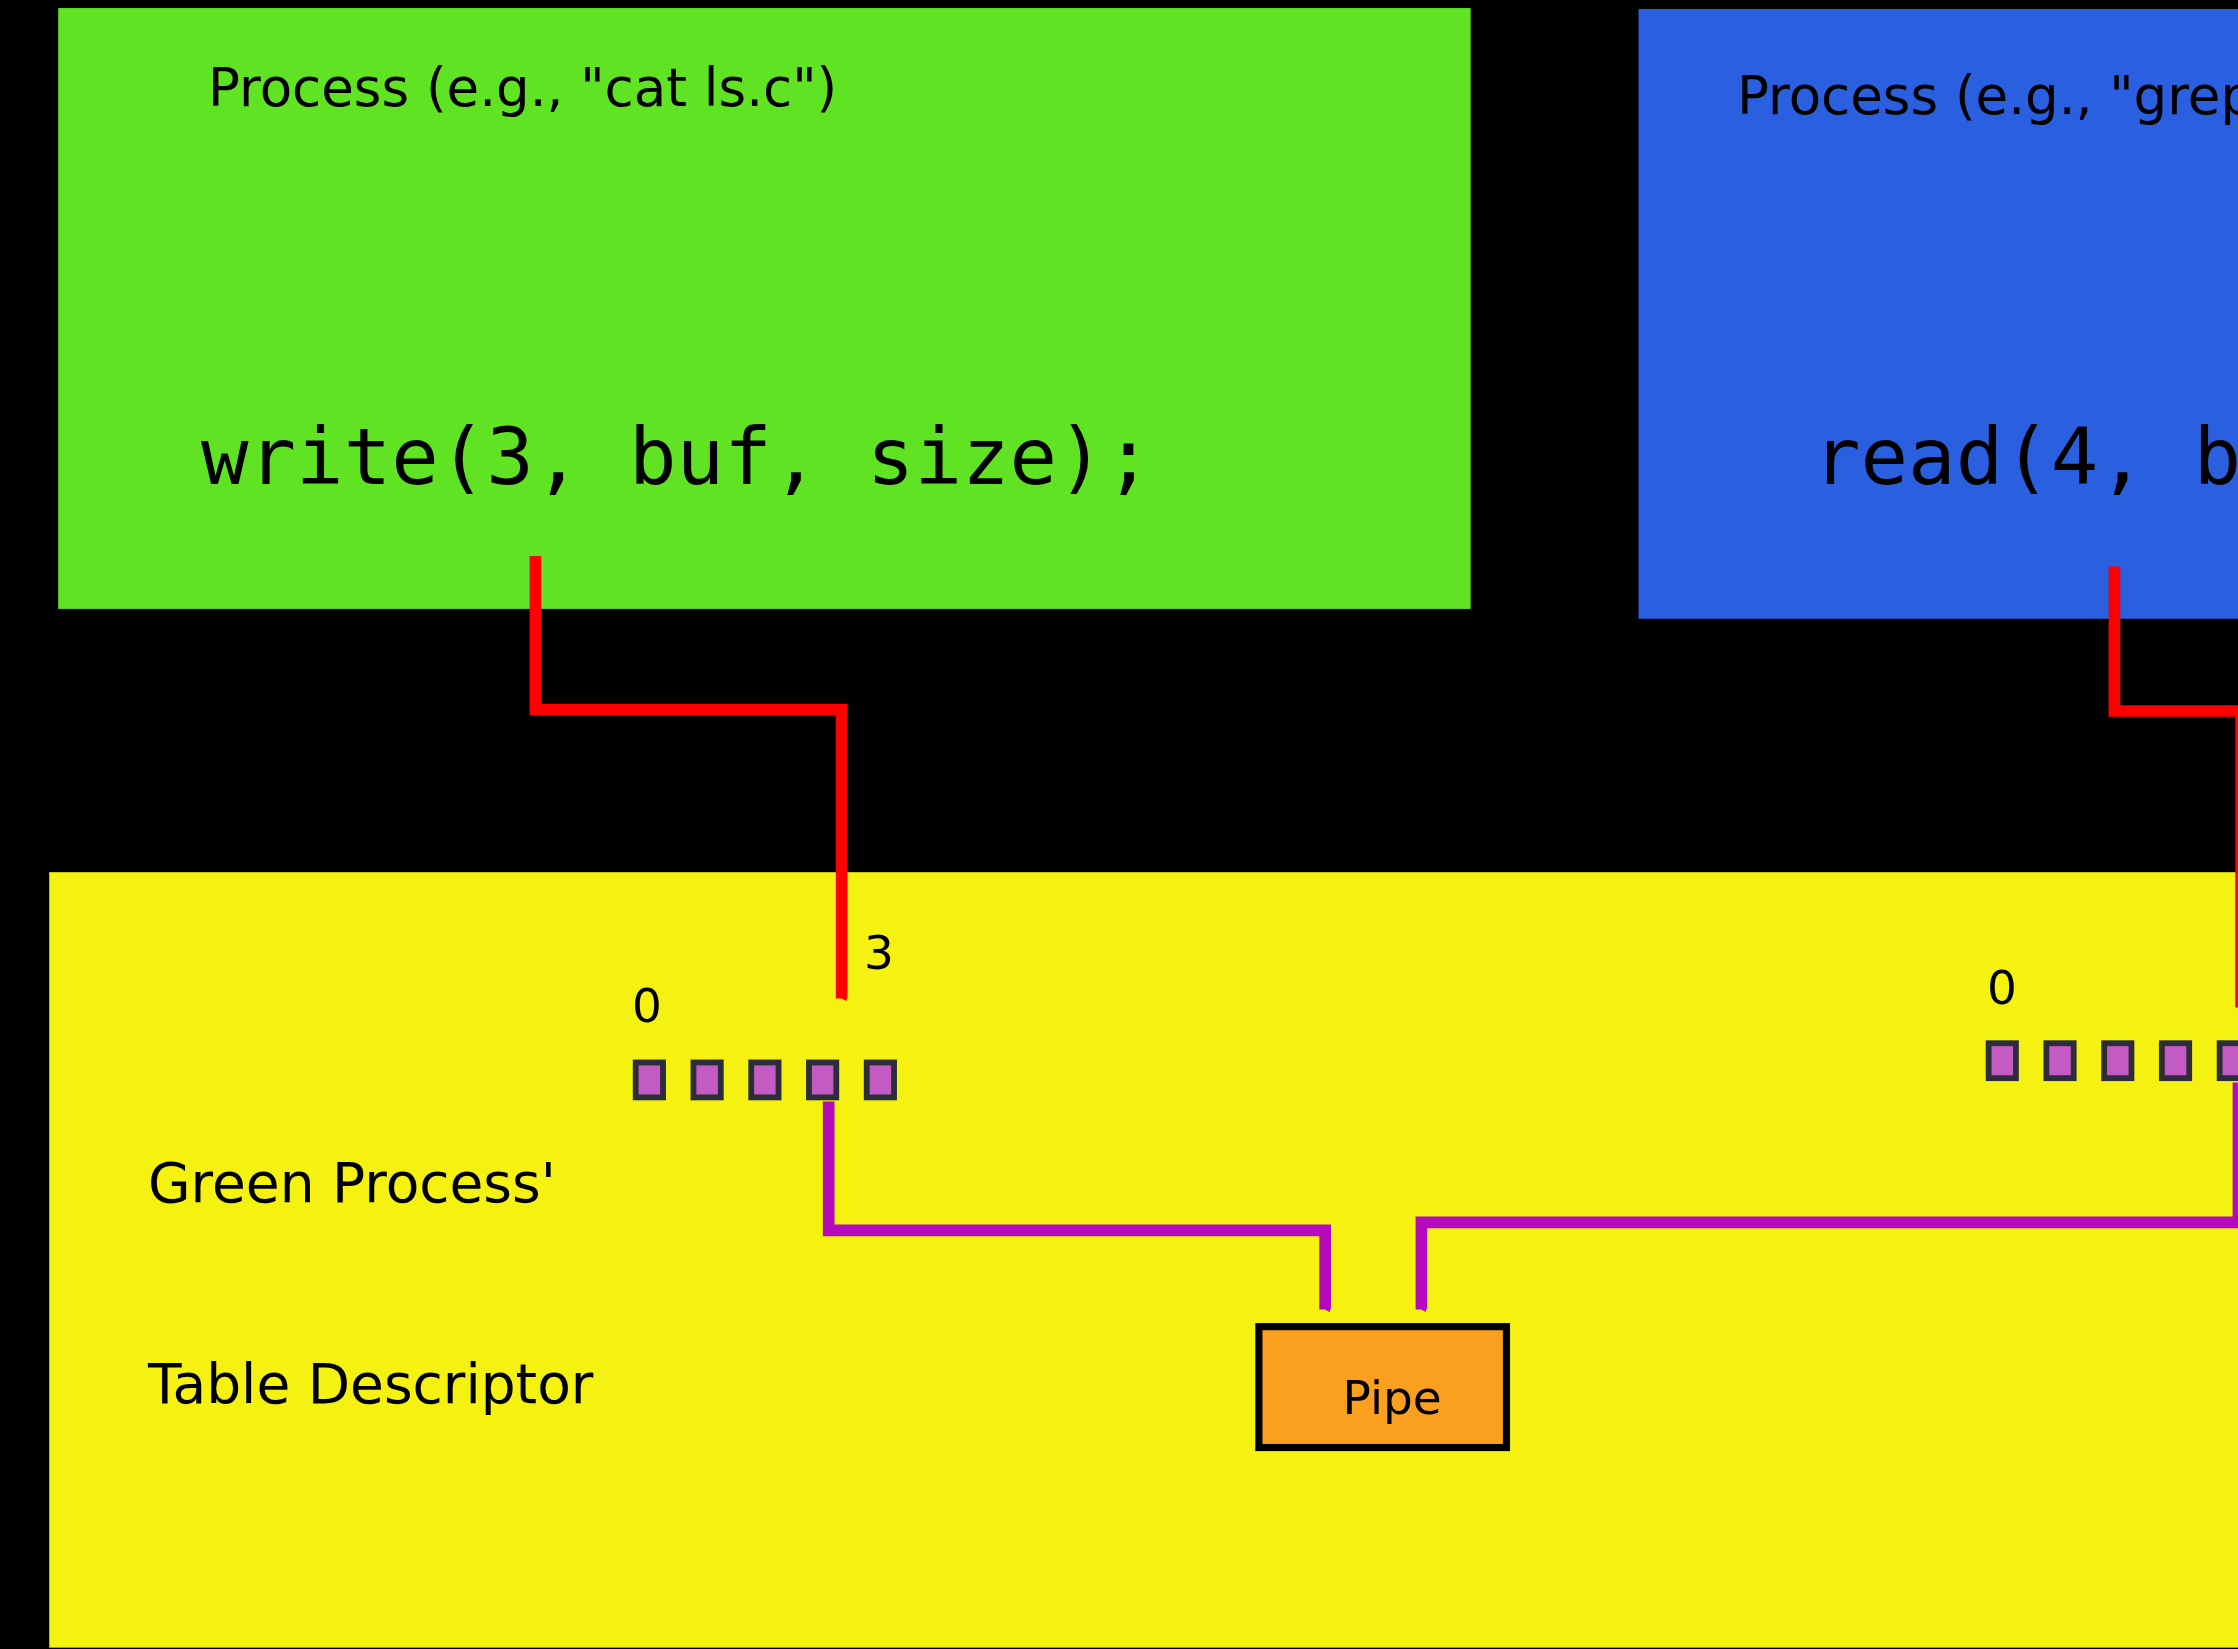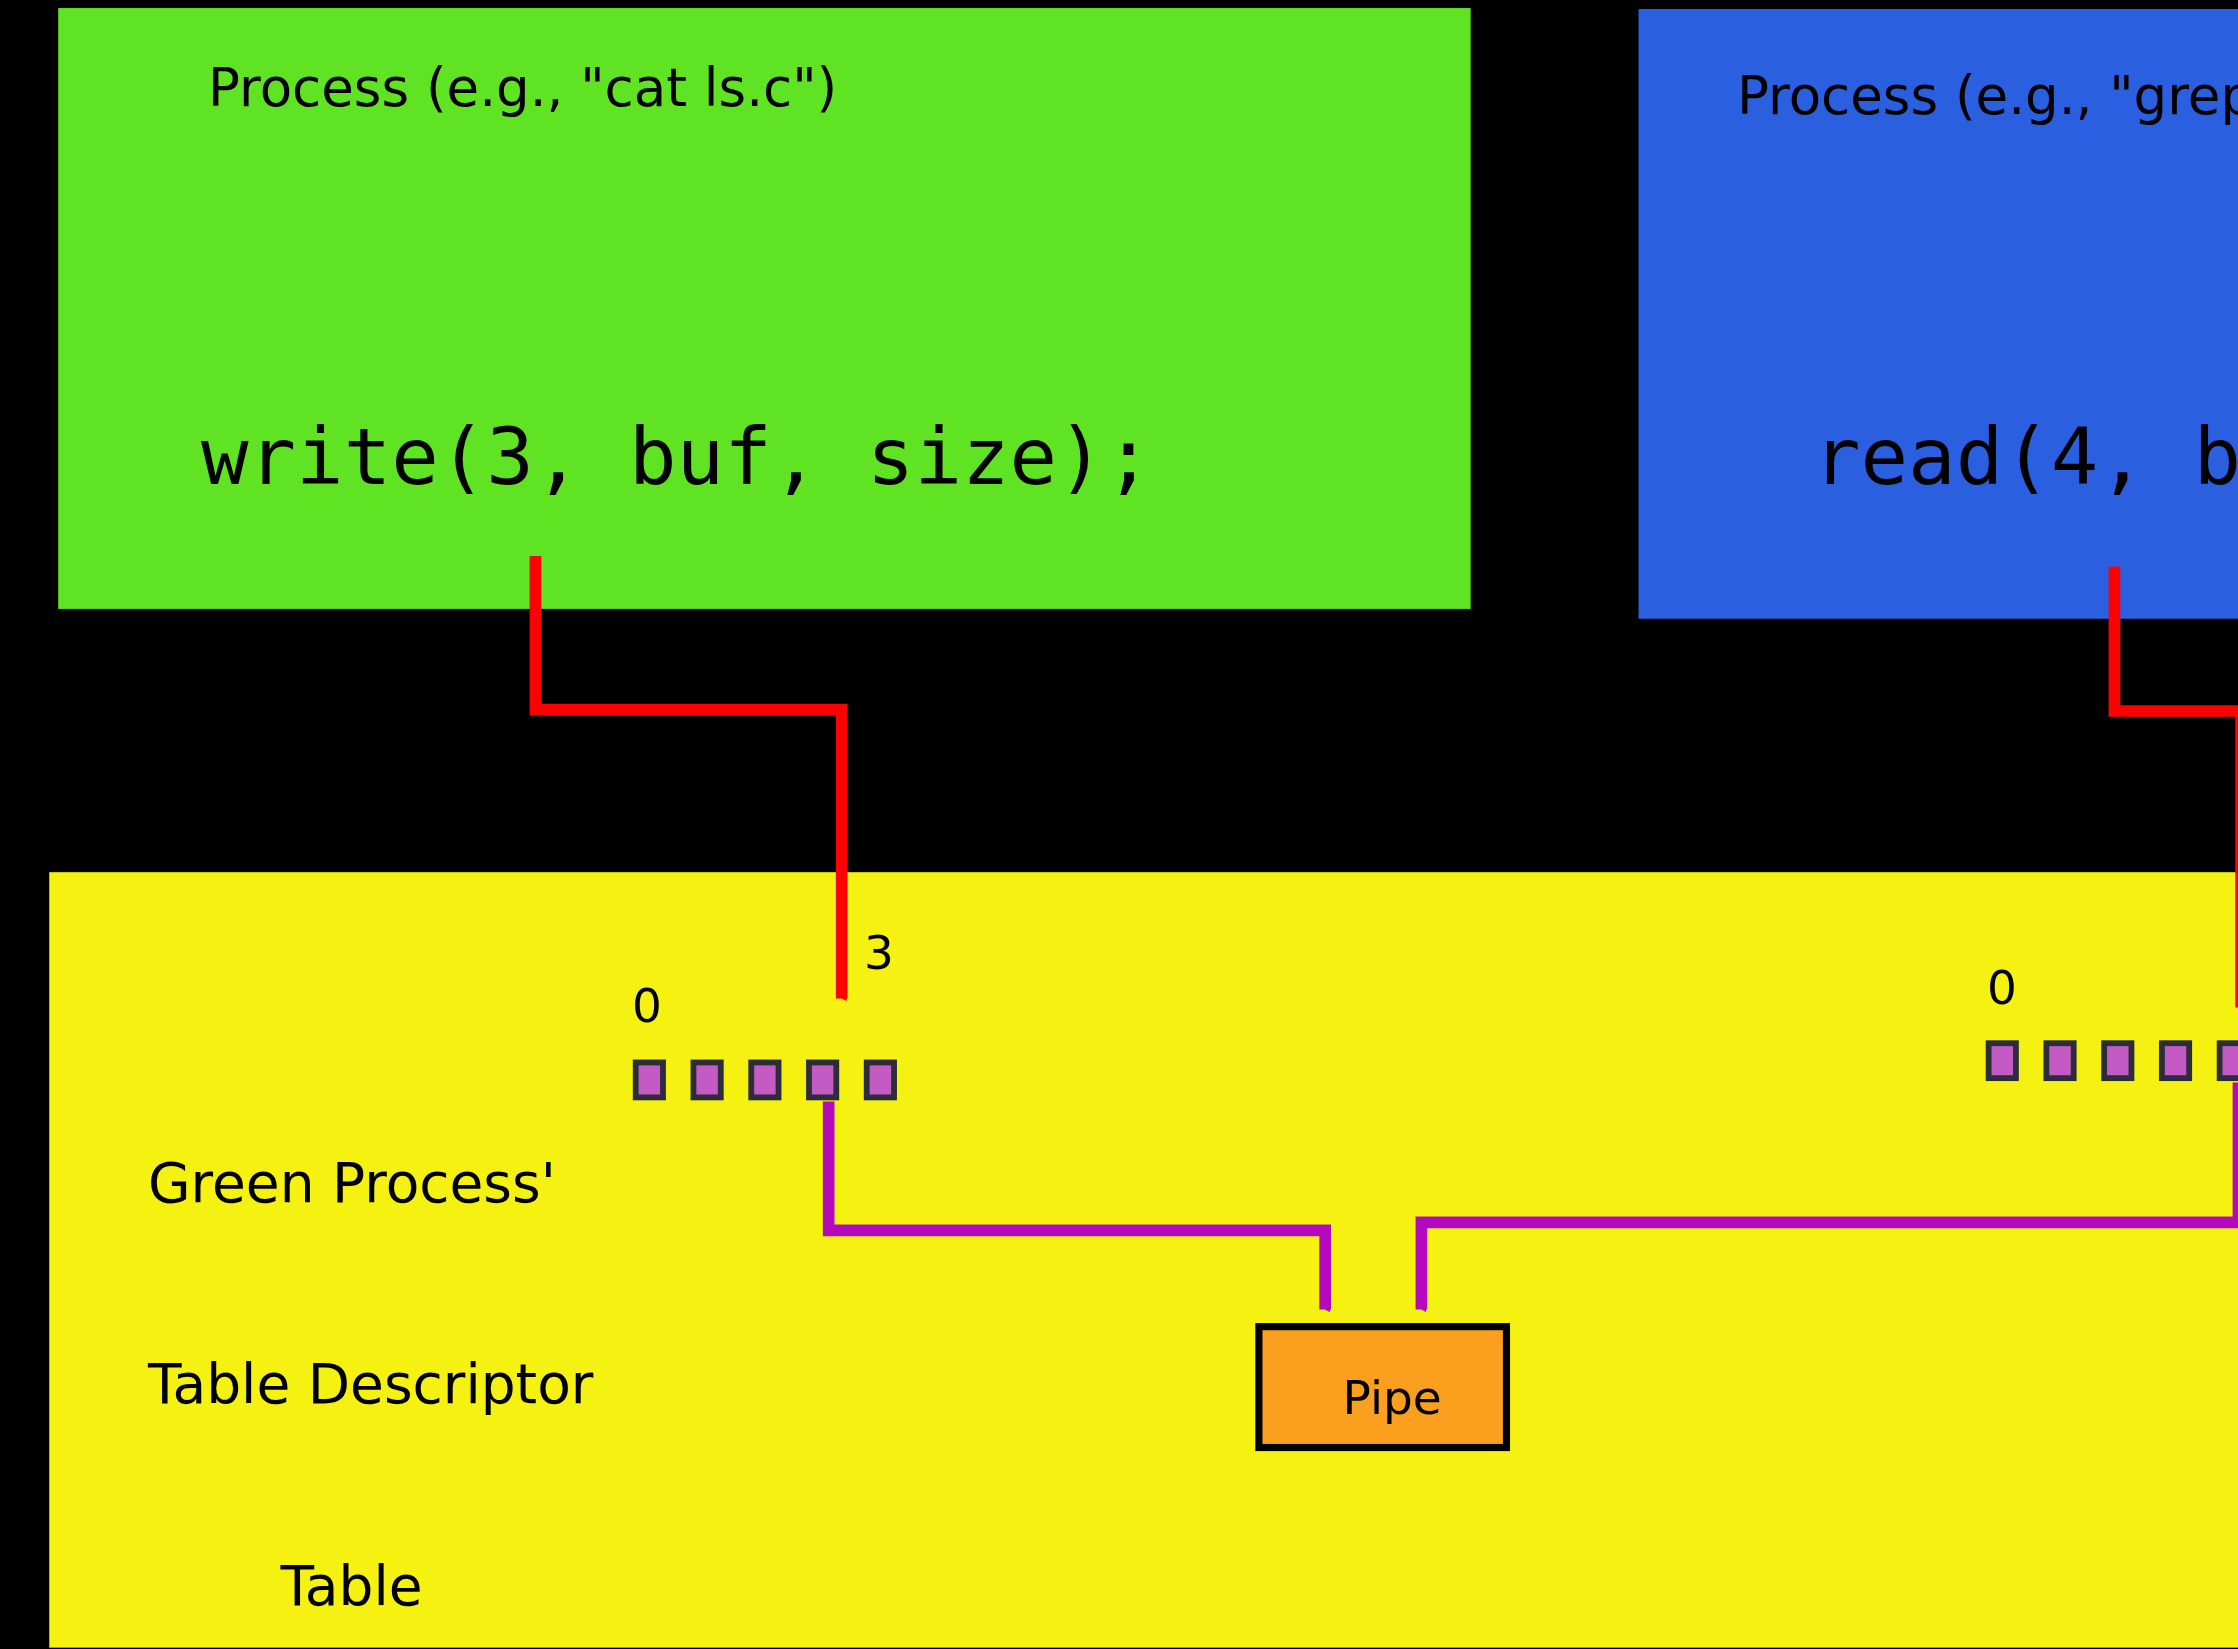--- a/index.html
+++ b/index.html
@@ -113,21 +113,20 @@
 
   <div class="box-text proc-code" style="left:177px; top:416px;margin-left:24px;">write(3, buf, size);</div>
 
   <div class="box-text proc-title" style="left:1737px; top:68px;">Process (e.g., "grep main")</div>
 
   <div class="box-text proc-code" style="left:1813px; top:416px;">read(4, buf, size);</div>
 
   <div class="box-text fd-label" style="left:148px; top:1016px; width:407px;">
     <div>Green Process'</div>
     <div>Table Descriptor</div>
-    <div>Table</div>
   </div>
 
   <div class="box-text idx-label" style="left:632px; top:981px;">0</div>
 
   <div class="box-text idx-label" style="left:864px; top:928px;">3</div>
 
   <div class="box-text idx-label" style="left:1987px; top:963px;">0</div>
 
   <div class="box-text" style="left:1259px; top:1365px; width:248px;">
     <span class="pipe-label" style="display:inline-block;">Pipe</span>

